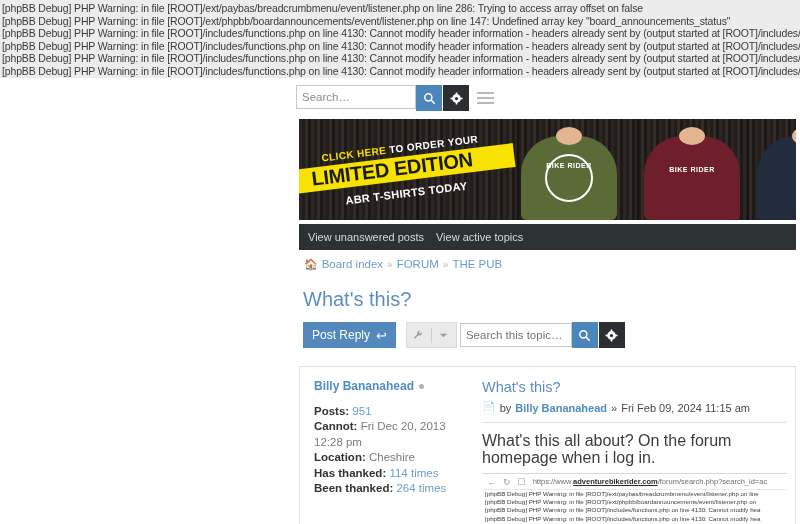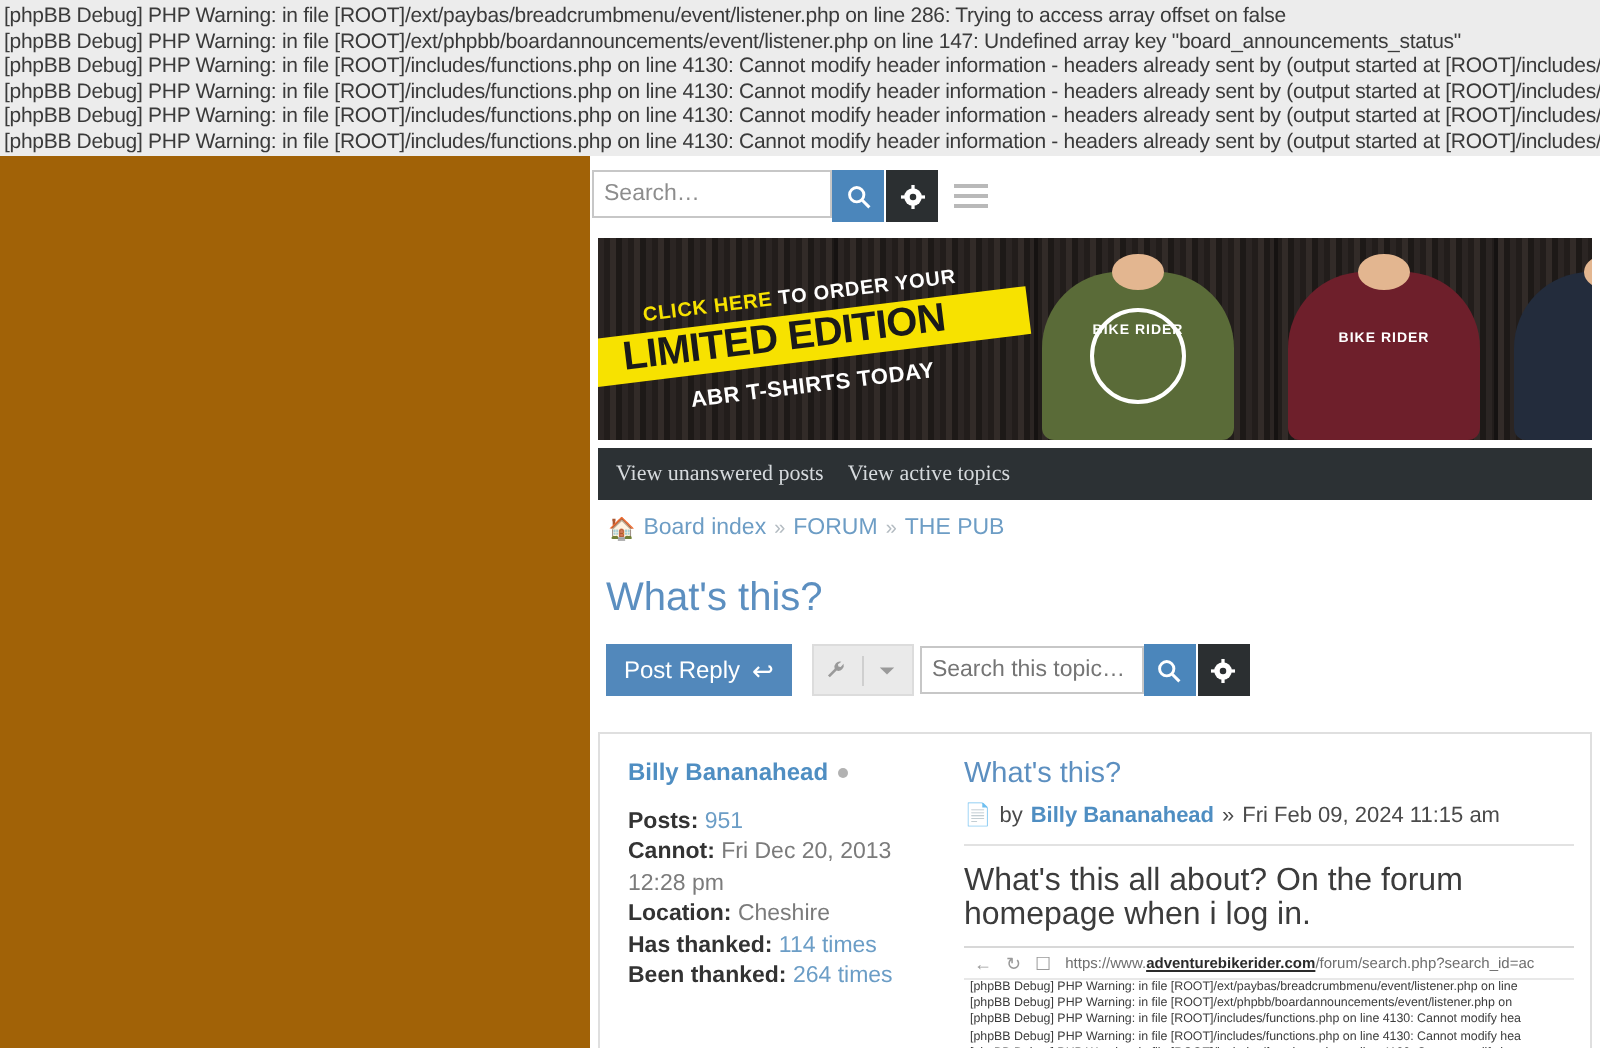--- a/index.html
+++ b/index.html
@@ -4,21 +4,21 @@
 <style>
   * { box-sizing: border-box; }
   html, body {
     margin: 0; padding: 0;
     width: 800px; height: 524px;
     overflow: hidden;
     background: #ebebeb;
     font-family: "Liberation Sans", sans-serif;
   }
 
-  #page { position: relative; width: 800px; height: 524px; background: #a16207; overflow: hidden; }
+  #page { position: relative; width: 800px; height: 524px; background: #ffffff; overflow: hidden; }
 
   
   .debug-block {
     position: absolute; left: 0; top: 0; width: 800px; height: 78px;
     background: #ececec;
     padding: 2px 0 0 2px;
     overflow: hidden;
   }
   .debug-line {
     font-family: "Liberation Sans", sans-serif;
@@ -153,21 +153,21 @@
   .navbar {
     margin: 4px 0 0 4px;
     width: 497px; height: 26px;
     background: #2c3134;
     display: flex; align-items: center;
     padding-left: 9px;
   }
   .navbar a {
     color: #d6dadd; font-size: 11px; text-decoration: none;
     margin-right: 12px; white-space: nowrap;
-    font-family:Liberation Serif, serif;
+    font-family:Liberation Sans, sans-serif;
   }
 
   
   .breadcrumb {
     margin-left: 4px;
     height: 28px;
     display: flex; align-items: center;
     font-size: 11.5px;
     padding-left: 5px;
     color: #9aa4ab;

